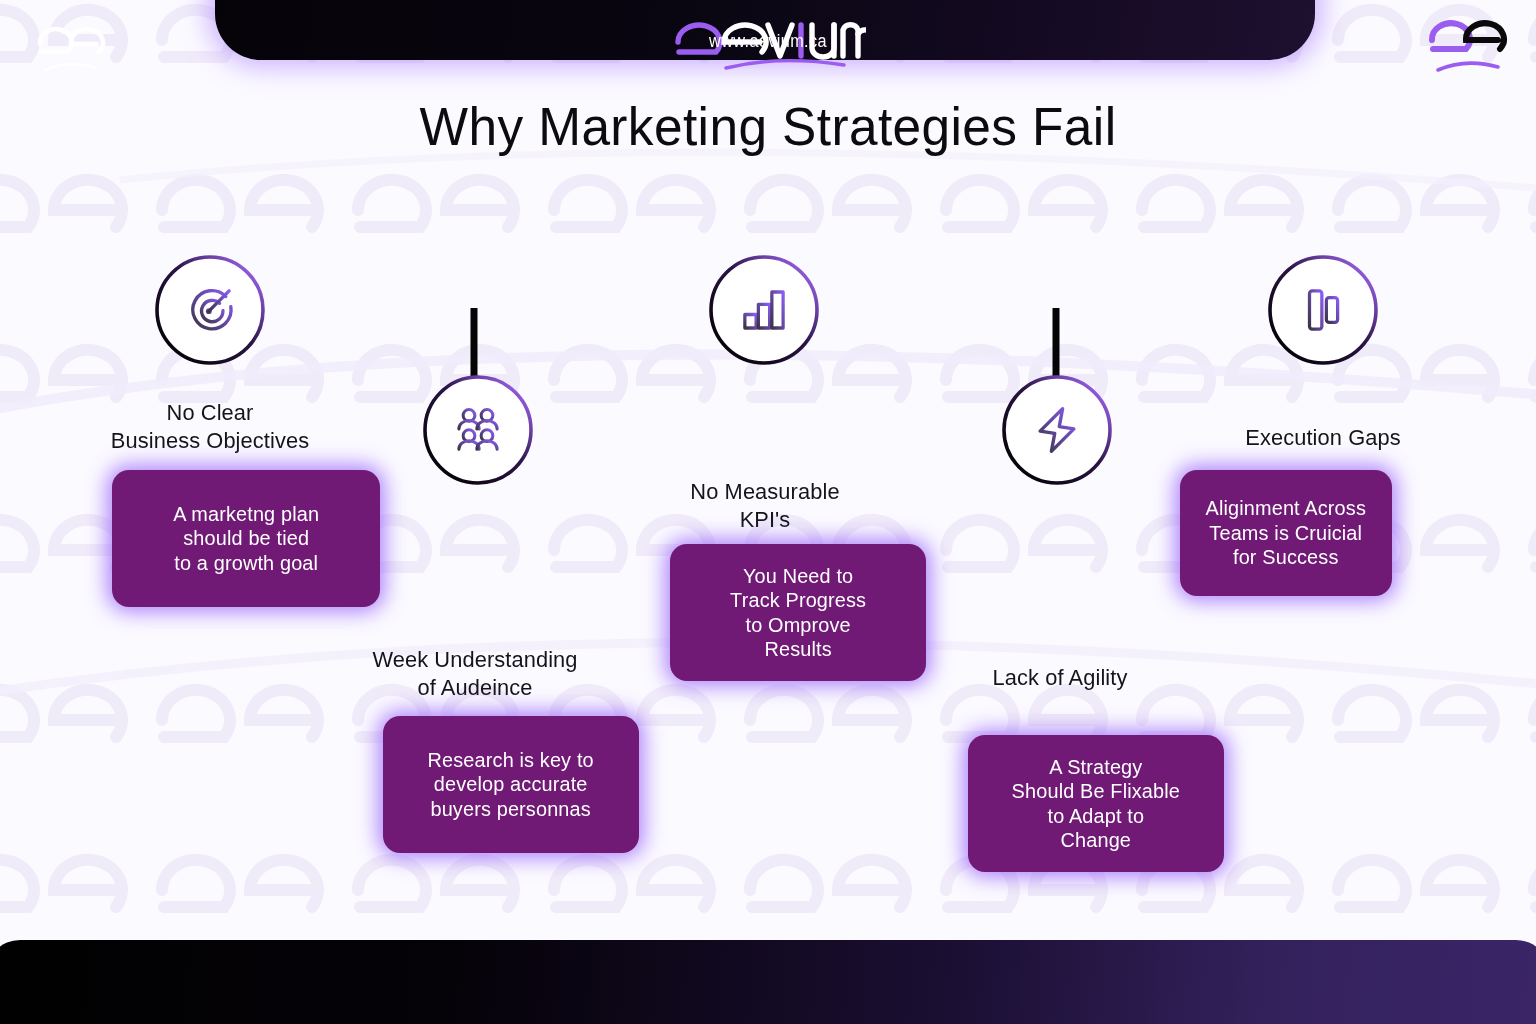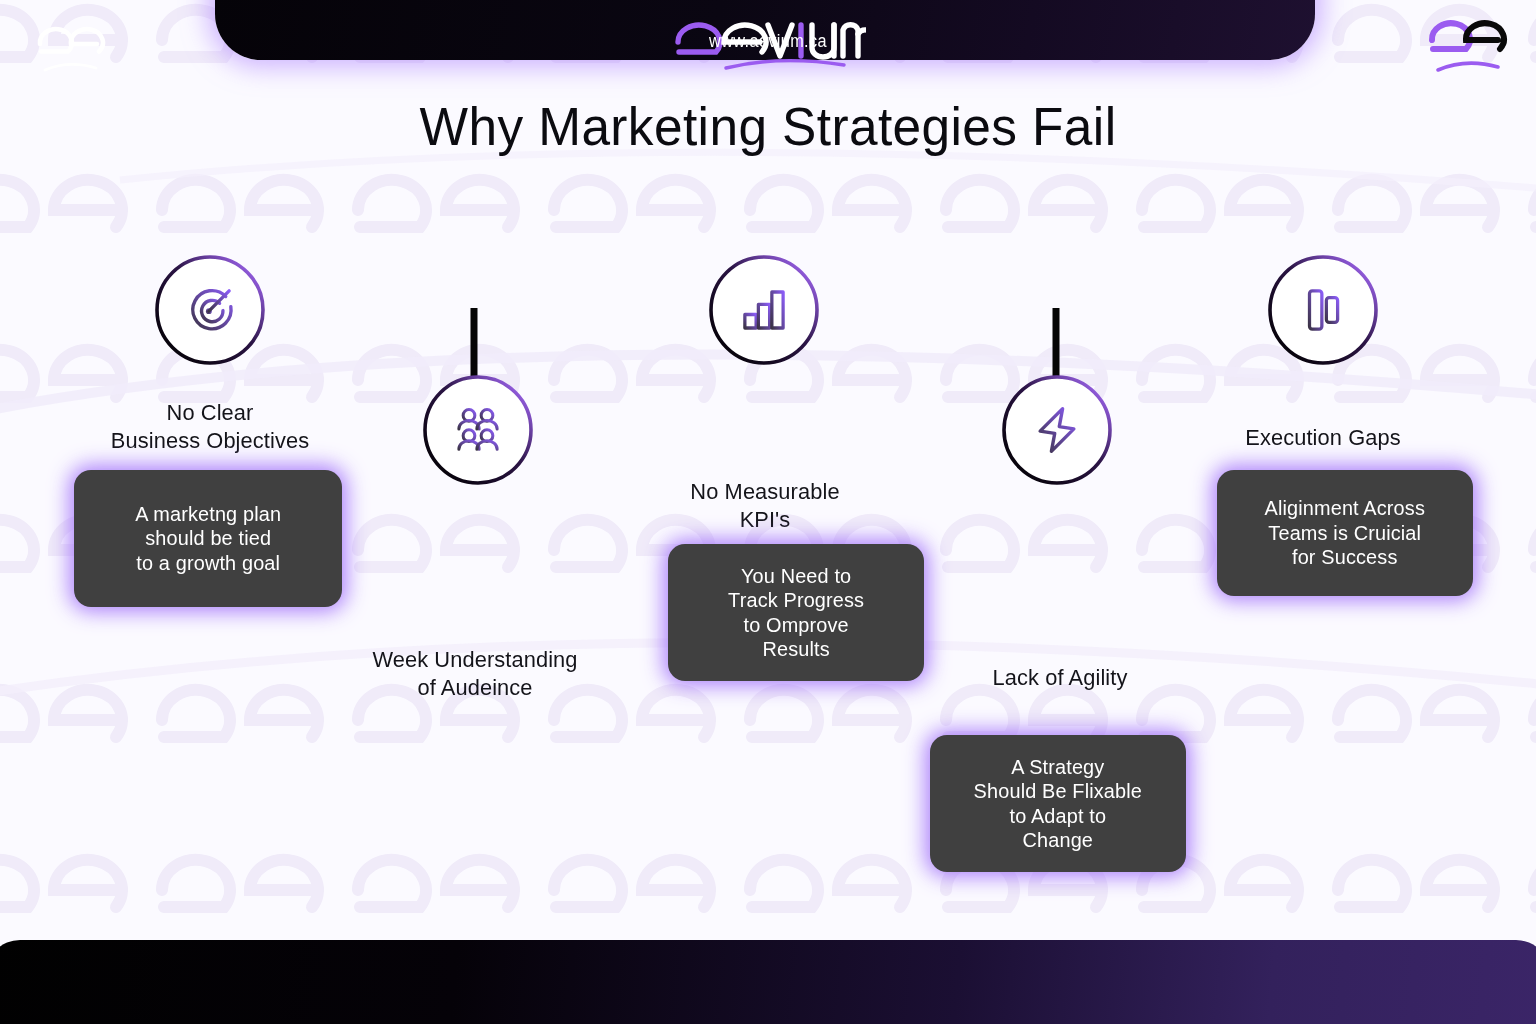--- a/index.html
+++ b/index.html
@@ -102,25 +102,26 @@
     color:#14141a;
     letter-spacing:0.1px;
     white-space:pre-line;
     transform:scaleX(0.97);
   }
 
   
   .card {
     position:absolute;
     z-index:6;
-    background:#404040;
+    background:#701a75;
     border-radius:17px;
     box-shadow:0 0 20px 5px rgba(160,110,250,0.85);
     display:flex; align-items:center; justify-content:center;
     padding:14px 12px;
+    margin-left:38px;
   }
   .card .card-text {
     color:#ffffff;
     font-size:20.5px;
     font-weight:300;
     line-height:1.19;
     text-align:center;
     white-space:pre-line;
     letter-spacing:0.15px;
     transform:scaleX(0.97);
@@ -302,20 +303,25 @@
           <path d="M 7 41 a 9 7.5 0 0 1 18 0"></path>
           <path d="M 23 41 a 9 7.5 0 0 1 18 0"></path>
         </g>
       </svg>
     </span>
   </div>
 
   <div class="node-label" style="left:310px; top:646px; width:330px;">Week Understanding
 of Audeince</div>
 
+  <div class="card" style="left:345px; top:716px; width:256px; height:137px;">
+    <span class="card-text">Research is key to
+develop accurate
+buyers personnas</span>
+  </div>
 
   <div class="node" style="left:707px; top:253px;">
     <svg class="ring" viewBox="0 0 114 114" aria-hidden="true">
       <defs>
         <linearGradient id="ring3" x1="0.05" y1="0.95" x2="0.95" y2="0.05">
           <stop offset="0%" stop-color="#000000"></stop>
           <stop offset="55%" stop-color="#2b1445"></stop>
           <stop offset="100%" stop-color="#a96bff"></stop>
         </linearGradient>
       </defs>
@@ -335,21 +341,21 @@
           <rect x="31" y="8" width="10" height="32"></rect>
           <path d="M 5 41.5 L 43 41.5"></path>
         </g>
       </svg>
     </span>
   </div>
 
   <div class="node-label" style="left:600px; top:478px; width:330px;">No Measurable
 KPI's</div>
 
-  <div class="card" style="left:668px; top:544px; width:256px; height:137px;">
+  <div class="card" style="left:632px; top:544px; width:256px; height:137px;">
     <span class="card-text">You Need to
 Track Progress
 to Omprove
 Results</span>
   </div>
 
   <div class="node" style="left:1000px; top:373px;">
     <svg class="ring" viewBox="0 0 114 114" aria-hidden="true">
       <defs>
         <linearGradient id="ring4" x1="0.05" y1="0.95" x2="0.95" y2="0.05">
@@ -406,21 +412,21 @@
           <rect x="27" y="13" width="10" height="22" rx="2.5"></rect>
           <path d="M 6 24 L 12 24"></path>
           <path d="M 37 24 L 42 24"></path>
         </g>
       </svg>
     </span>
   </div>
 
   <div class="node-label" style="left:1163px; top:424px; width:320px;">Execution Gaps</div>
 
-  <div class="card" style="left:1217px; top:470px; width:256px; height:126px;border-radius:17px;">
+  <div class="card" style="left:1142px; top:470px; width:212px; height:126px;border-radius:17px;">
     <span class="card-text">Aliginment Across
 Teams is Cruicial
 for Success</span>
   </div>
 
   <div id="footer-bar"></div>
 
   <div id="footer-logo">
     <svg width="72" height="62" viewBox="0 0 72 62" aria-hidden="true">
       <path d="M 6 28 a 16 13.5 0 1 1 28 7.5 L 7 35.5" fill="none" stroke="#ffffff" stroke-width="4.6" stroke-linecap="round"></path>

